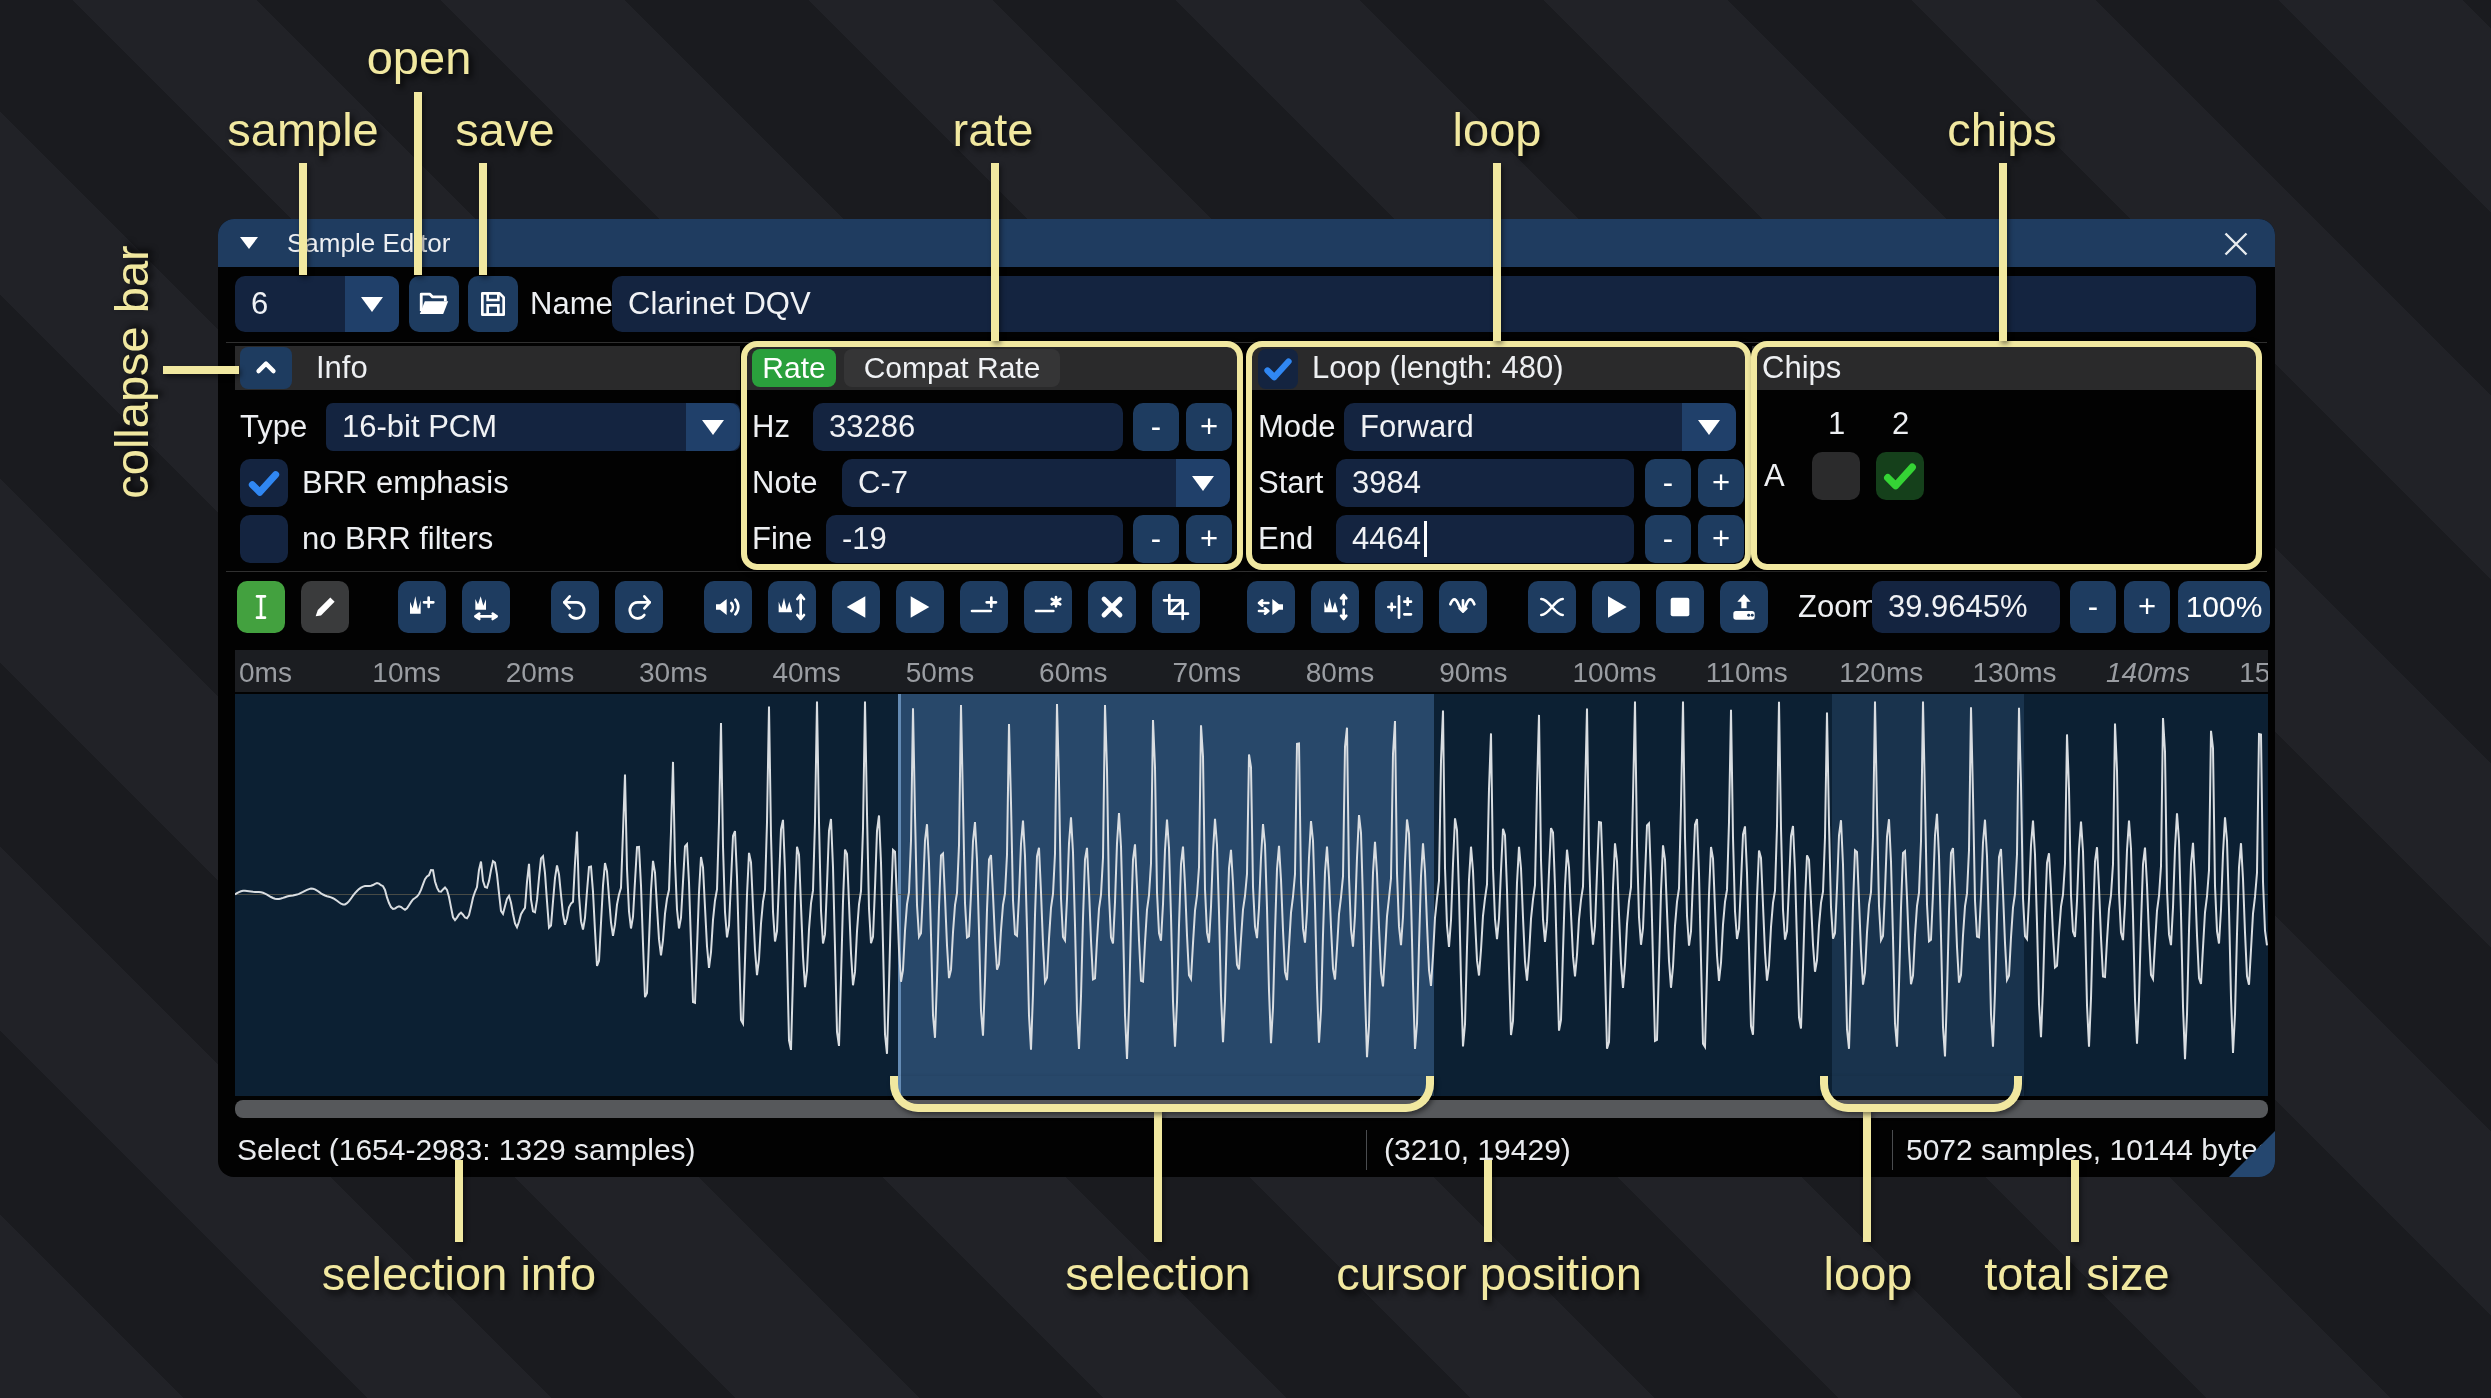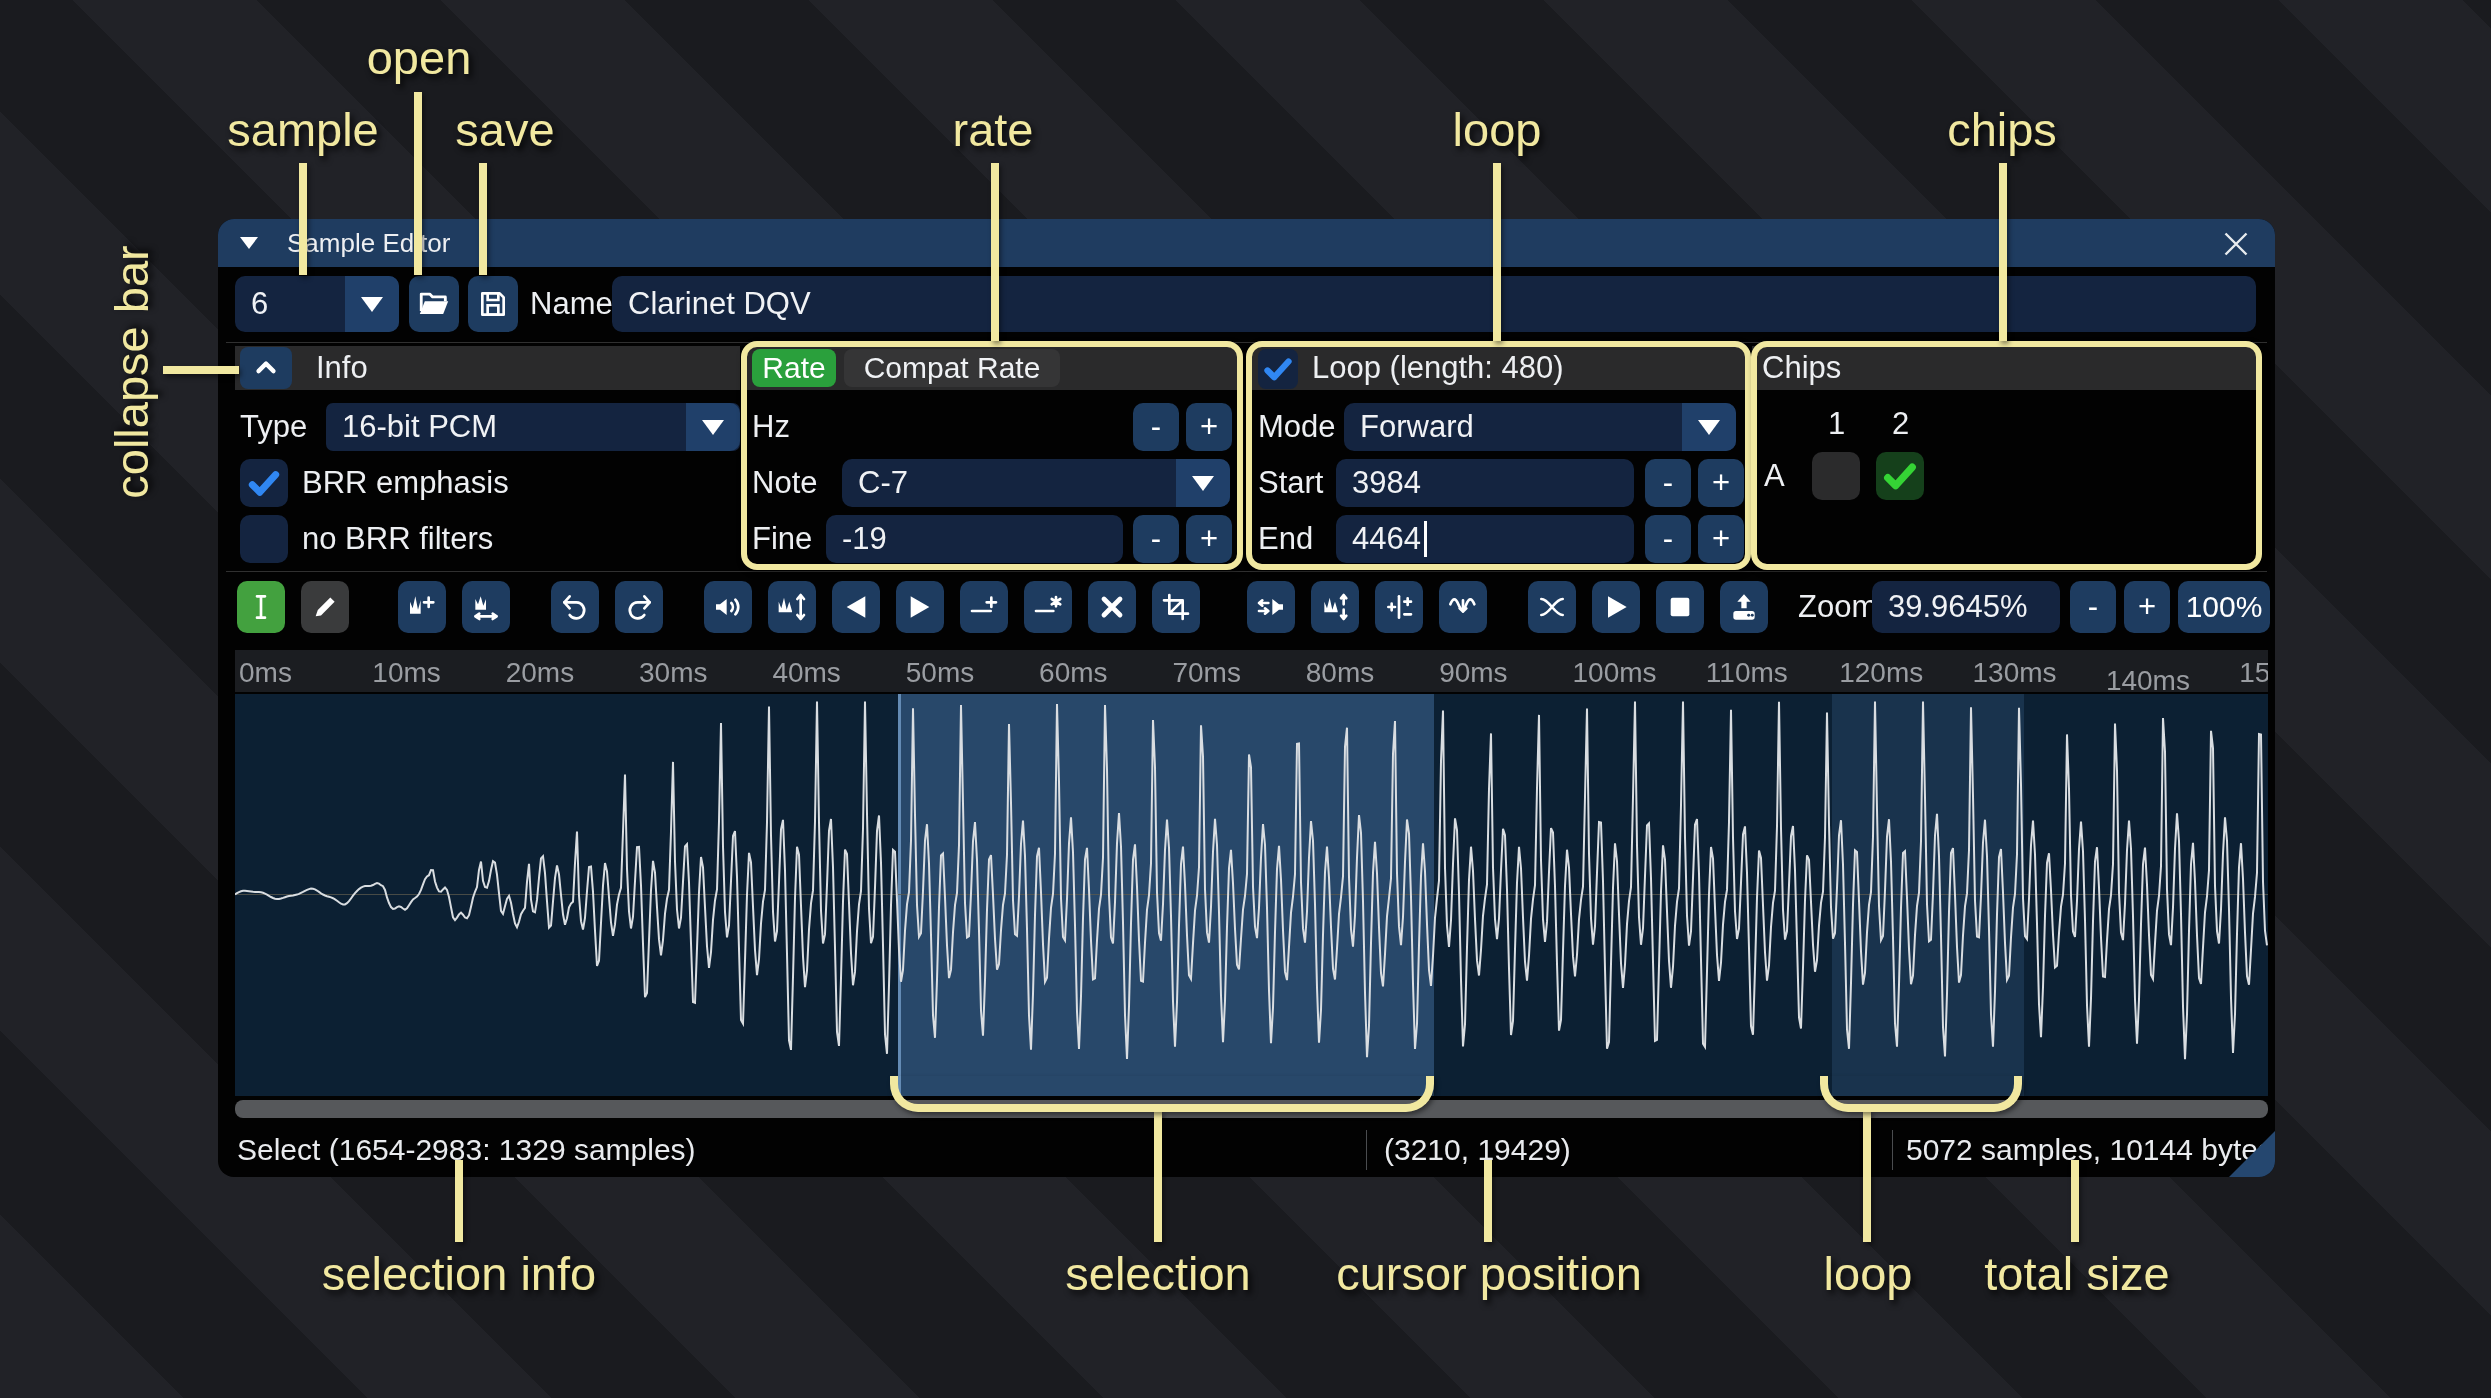--- a/index.html
+++ b/index.html
@@ -91,20 +91,23 @@
   <div class="abs txt" style="left:302px;top:515px;height:48px;">no BRR filters</div>
 
   <div class="abs hdr" style="left:746px;top:346px;width:492px;height:44px;"></div>
   <div class="abs" style="left:752px;top:349px;width:84px;height:38px;background:#2aa03c;border-radius:8px;display:flex;align-items:center;justify-content:center;font-size:30px;color:#fff;">
     <span>Rate</span>
   </div>
   <div class="abs" style="left:844px;top:349px;width:216px;height:38px;background:#353536;border-radius:8px;display:flex;align-items:center;justify-content:center;font-size:30px;color:#f0f2f5;">
     <span>Compat Rate</span>
   </div>
   <div class="abs txt" style="left:752px;top:403px;height:48px;">Hz</div>
+  <div class="abs field" style="left:813px;top:403px;width:310px;height:48px;">
+    <span>33286</span>
+  </div>
   <div class="abs btn" style="left:1133px;top:403px;width:46px;height:48px;">-</div>
   <div class="abs btn" style="left:1186px;top:403px;width:46px;height:48px;">+</div>
   <div class="abs txt" style="left:752px;top:459px;height:48px;">Note</div>
   <div class="abs field" style="left:842px;top:459px;width:388px;height:48px;">
     <span>C-7</span>
     <div class="combo-arrow">
         <div class="tri"></div>
       </div>
   </div>
   <div class="abs txt" style="left:752px;top:515px;height:48px;">Fine</div>
@@ -299,21 +302,21 @@
       <span class="tick" style="left: 537.4px; top: 7px;">40ms</span>
       <span class="tick" style="left: 670.75px; top: 7px;">50ms</span>
       <span class="tick" style="left: 804.1px; top: 7px; text-align: center;">60ms</span>
       <span class="tick" style="left: 937.45px; top: 7px;">70ms</span>
       <span class="tick" style="left: 1070.8px; top: 7px;">80ms</span>
       <span class="tick" style="left: 1204.15px; top: 7px;">90ms</span>
       <span class="tick" style="left: 1337.5px; top: 7px;">100ms</span>
       <span class="tick" style="left: 1470.85px; top: 7px;">110ms</span>
       <span class="tick" style="left: 1604.2px; top: 7px;">120ms</span>
       <span class="tick" style="left: 1737.55px; top: 7px;">130ms</span>
-      <span class="tick" style="left: 1870.9px; top: 15px;">140ms</span>
+      <span class="tick" style="left: 1870.9px; top: 7px; font-style: italic;">140ms</span>
       <span class="tick" style="left: 2004.25px; top: 7px;">150ms</span>
     </div>
 
   <div class="abs" id="wave-area" style="left:235px;top:694px;width:2033px;height:402px;background:#0c2033;overflow:hidden;">
     <div id="sel-overlay" style="position: absolute; top: 0px; height: 402px; background: rgba(96, 154, 218, 0.33); border-left: 3px solid rgba(150, 195, 240, 0.55); left: 662.973px; width: 532.703px;"></div>
     <div id="loop-overlay" style="position: absolute; top: 0px; height: 402px; background: rgba(96, 154, 218, 0.16); left: 1596.91px; width: 192.398px;"></div>
     <div style="position:absolute;left:0;top:200px;width:2033px;height:1px;background:#5c594e;opacity:.75;"></div>
     <svg id="wave-svg" width="2033" height="402" viewBox="0 0 2033 402" style="position:absolute;left:0;top:0;">
         <polyline points="0,200.5 2,199.2 4,198.1 6,197.3 8,196.8 10,196.7 12,196.9 14,197.2 16,197.5 18,197.8 20,197.9 22,198.0 24,198.1 26,198.3 28,198.8 30,199.6 32,200.6 34,201.8 36,203.0 38,204.0 40,204.7 42,205.0 44,204.9 46,204.5 48,203.9 50,203.2 52,202.5 54,202.0 56,201.7 58,201.4 60,201.0 62,200.6 64,199.9 66,198.9 68,197.9 70,196.8 72,195.9 74,195.1 76,194.6 78,194.8 80,195.4 82,196.5 84,197.9 86,199.3 88,200.5 90,201.5 92,202.2 94,202.8 96,203.4 98,204.2 100,205.4 102,206.8 104,208.3 106,209.7 108,210.4 110,210.4 112,209.2 114,207.2 116,204.5 118,201.7 120,199.2 122,197.0 124,195.1 126,193.6 128,192.6 130,192.1 132,192.1 134,192.1 136,191.7 138,191.0 140,189.8 142,189.1 144,189.6 146,191.2 148,192.2 150,195.9 152,203.4 154,209.0 156,213.1 158,214.9 160,214.5 162,213.1 164,212.4 166,213.0 168,214.5 170,215.8 172,214.4 174,211.3 176,208.1 178,205.4 180,204.0 182,202.5 184,200.0 186,195.9 188,190.3 190,185.2 192,182.4 194,181.2 196,176.0 198,176.2 200,187.5 202,193.6 204,197.4 206,197.7 208,195.4 210,193.5 212,195.9 214,203.0 216,213.3 218,223.3 220,226.1 222,223.6 224,220.4 226,218.6 228,220.7 230,223.5 232,224.3 234,221.2 236,212.7 238,203.7 240,197.8 242,193.1 244,176.0 246,167.5 248,186.9 250,193.0 252,193.7 254,187.1 256,176.0 258,167.2 260,168.6 262,180.7 264,199.2 266,216.8 268,219.8 270,212.3 272,204.8 274,201.8 276,208.8 278,220.0 280,229.5 282,233.3 284,227.8 286,220.2 288,216.7 290,213.8 292,187.8 294,169.9 296,205.7 298,217.3 300,218.3 302,205.9 304,184.0 306,164.4 308,162.3 310,179.2 312,207.4 314,233.6 316,231.5 318,207.5 320,184.1 322,171.4 324,180.4 326,200.8 328,220.3 330,230.7 332,224.2 334,213.3 336,209.6 338,207.8 340,169.1 342,137.5 344,201.7 346,227.2 348,235.6 350,223.8 352,197.2 354,173.0 356,172.5 358,197.8 360,236.8 362,271.9 364,266.8 366,229.0 368,191.6 370,169.1 372,177.3 374,203.2 376,228.5 378,241.9 380,230.4 382,210.6 384,200.4 386,193.8 388,137.8 390,80.5 392,174.6 394,217.3 396,234.5 398,222.6 400,187.2 402,153.2 404,152.9 406,191.6 408,250.0 410,303.2 412,298.9 414,246.8 416,196.3 418,166.8 420,178.5 422,213.3 424,245.4 426,261.3 428,246.1 430,219.7 432,204.8 434,195.8 436,137.6 438,67.9 440,167.6 442,215.5 444,234.5 446,223.7 448,187.9 450,152.3 452,150.1 454,188.6 456,249.2 458,308.1 460,308.8 462,254.4 464,198.2 466,163.0 468,173.4 470,213.4 472,252.3 474,274.0 476,258.1 478,225.8 480,206.5 482,195.5 484,127.4 486,28.9 488,152.6 490,217.9 492,243.3 494,231.5 496,187.2 498,142.0 500,137.1 502,183.0 504,255.0 506,325.9 508,329.5 510,266.5 512,200.7 514,158.9 516,168.3 518,212.6 520,256.0 522,281.1 524,265.1 526,229.5 528,207.7 530,196.0 532,128.4 534,12.4 536,141.4 538,217.7 540,247.5 542,237.1 544,188.3 546,135.4 548,125.9 550,176.5 552,260.0 554,346.3 556,355.9 558,283.0 560,204.2 562,152.7 564,160.7 566,211.9 568,262.6 570,293.1 572,276.6 574,235.5 576,209.4 578,196.4 580,127.4 582,7.5 584,128.2 586,216.8 588,249.5 590,240.4 592,190.9 594,136.8 596,125.0 598,173.4 600,253.9 602,338.0 604,351.9 606,284.0 608,207.4 610,155.6 612,160.1 614,208.9 616,259.2 618,291.3 620,277.9 622,237.3 624,210.3 626,197.2 628,134.7 630,7.5 632,119.8 634,214.7 636,249.3 638,242.8 640,193.6 642,137.1 644,121.5 646,168.9 648,251.3 650,340.1 652,359.8 654,291.5 656,211.2 658,155.9 660,157.7 662,206.3 664,256.0 666,287.8 668,275.8 670,236.7 672,210.3 674,198.2 676,146.8 678,14.3 680,120.7 682,210.9 684,242.8 686,239.3 688,197.0 690,146.7 692,130.2 694,169.7 696,241.3 698,321.2 700,343.8 702,285.8 704,213.3 706,161.5 708,159.5 710,203.4 712,251.2 714,284.1 716,275.9 718,238.3 720,211.2 722,198.8 724,151.3 726,10.9 728,109.7 730,209.0 732,243.5 734,242.1 736,199.6 738,147.3 740,128.1 742,166.3 744,237.3 746,316.6 748,341.6 750,286.4 752,215.8 754,165.4 756,161.1 758,200.9 760,244.8 762,275.7 764,270.0 766,236.3 768,211.0 770,199.5 772,160.7 774,30.0 776,108.7 778,206.2 780,240.3 782,241.8 784,202.2 786,149.7 788,126.5 790,162.1 792,235.0 794,321.5 796,355.6 798,299.9 800,221.3 802,162.3 804,153.7 806,198.2 808,250.1 810,287.9 812,283.8 814,244.6 816,213.8 818,200.0 820,159.7 822,10.0 824,87.8 826,204.2 828,243.0 830,246.4 832,205.0 834,149.4 836,123.4 838,158.2 840,231.2 842,317.8 844,355.0 846,302.2 848,224.4 850,165.3 852,153.8 854,195.7 856,246.6 858,285.3 860,284.3 862,246.5 864,214.9 866,200.6 868,163.8 870,11.0 872,75.4 874,201.3 876,243.3 878,249.4 880,208.1 882,149.4 884,119.0 886,152.7 888,228.6 890,320.9 892,365.0 894,312.5 896,229.6 898,165.6 900,150.4 902,192.7 904,246.0 906,286.8 908,287.5 910,248.8 912,215.8 914,201.1 916,169.4 918,26.0 920,73.4 922,198.3 924,239.1 926,246.8 928,210.1 930,155.9 932,125.5 934,153.8 936,222.3 938,307.6 940,352.8 942,308.2 944,231.1 946,170.1 948,152.6 950,190.6 952,241.2 954,281.3 956,284.9 958,249.4 960,216.6 962,201.7 964,173.2 966,31.3 968,62.8 970,195.1 972,238.4 974,248.6 976,212.9 978,157.7 980,124.9 982,151.0 984,218.2 986,301.7 988,348.1 990,307.0 992,232.8 994,174.4 996,155.9 998,189.2 1000,234.8 1002,270.8 1004,275.4 1006,244.8 1008,215.5 1010,202.0 1012,179.9 1014,60.5 1016,73.3 1018,192.7 1020,232.7 1022,244.1 1024,214.0 1026,163.5 1028,130.0 1030,150.9 1032,213.9 1034,296.7 1036,349.2 1038,313.6 1040,238.0 1042,175.1 1044,151.8 1046,185.6 1048,236.2 1050,277.9 1052,286.1 1054,252.9 1056,218.7 1058,202.7 1060,180.2 1062,49.8 1064,49.4 1066,188.2 1068,234.4 1070,248.6 1072,217.5 1074,163.8 1076,127.1 1078,146.7 1080,210.4 1082,293.6 1084,348.6 1086,316.0 1088,240.9 1090,178.1 1092,152.6 1094,183.6 1096,233.0 1098,274.7 1100,285.5 1102,254.5 1104,220.0 1106,203.3 1108,182.4 1110,52.8 1112,33.7 1114,183.2 1116,235.2 1118,252.7 1120,221.5 1122,163.5 1124,121.0 1126,138.9 1128,207.2 1130,298.7 1132,363.3 1134,331.9 1136,249.2 1138,178.6 1140,147.7 1142,179.4 1144,233.3 1146,279.1 1148,292.4 1150,260.1 1152,222.4 1154,204.0 1156,184.4 1158,59.8 1160,27.0 1162,179.2 1164,232.4 1166,251.1 1168,223.0 1170,167.9 1172,125.5 1174,139.5 1176,203.0 1178,289.7 1180,355.0 1182,329.8 1184,251.2 1186,182.1 1188,149.3 1190,177.4 1192,230.1 1194,276.0 1196,291.9 1198,261.8 1200,223.8 1202,204.6 1204,186.6 1206,67.1 1208,16.6 1210,173.8 1212,231.6 1214,253.0 1216,226.2 1218,169.7 1220,124.4 1222,136.0 1224,199.1 1226,285.6 1228,352.4 1230,330.3 1232,253.3 1234,185.8 1236,152.7 1238,177.0 1240,225.1 1242,266.4 1244,281.5 1246,255.8 1248,221.8 1250,204.5 1252,190.3 1254,95.1 1256,39.4 1258,173.5 1260,225.2 1262,245.2 1264,224.6 1266,176.4 1268,134.8 1270,141.2 1272,195.8 1274,274.5 1276,341.0 1278,327.0 1280,255.4 1282,188.7 1284,152.9 1286,174.3 1288,223.5 1290,267.7 1292,286.7 1294,261.6 1296,224.9 1298,205.4 1300,191.1 1302,94.3 1304,20.9 1306,166.2 1308,225.2 1310,247.9 1312,227.9 1314,178.0 1316,134.1 1318,138.4 1320,192.3 1322,269.8 1324,336.6 1326,326.0 1328,256.9 1330,192.0 1332,155.7 1334,173.6 1336,219.9 1338,262.4 1340,282.5 1342,260.8 1344,225.4 1346,205.9 1348,192.6 1350,102.7 1352,14.4 1354,159.6 1356,224.4 1358,250.6 1360,232.2 1362,178.8 1364,128.1 1366,128.6 1368,187.3 1370,275.1 1372,354.8 1374,348.1 1376,269.9 1378,193.8 1380,149.4 1382,167.2 1384,220.2 1386,269.3 1388,293.9 1390,270.6 1392,230.1 1394,207.2 1396,193.2 1398,103.6 1400,7.5 1402,151.4 1404,223.1 1406,250.8 1408,234.2 1410,182.0 1412,131.5 1414,129.4 1416,184.2 1418,267.8 1420,346.9 1422,345.9 1424,271.9 1426,197.2 1428,151.3 1430,165.5 1432,217.4 1434,267.0 1436,293.8 1438,272.7 1440,231.8 1442,207.9 1444,194.4 1446,111.2 1448,7.5 1450,143.6 1452,221.6 1454,251.7 1456,237.3 1458,184.4 1460,130.7 1462,125.1 1464,179.8 1466,265.7 1468,349.7 1470,352.9 1472,277.4 1474,200.4 1476,153.0 1478,164.5 1480,214.1 1482,261.0 1484,286.8 1486,268.6 1488,230.6 1490,207.9 1492,195.9 1494,128.1 1496,15.8 1498,143.8 1500,217.2 1502,245.0 1504,234.6 1506,188.9 1508,140.5 1510,132.4 1512,178.9 1514,254.5 1516,332.0 1518,340.7 1520,275.1 1522,203.6 1524,156.5 1526,164.0 1528,211.2 1530,258.3 1532,286.7 1534,271.3 1536,233.0 1538,208.8 1540,196.7 1542,132.3 1544,7.7 1546,134.5 1548,215.7 1550,245.6 1552,237.0 1554,191.4 1556,142.2 1558,132.0 1560,176.2 1562,248.7 1564,323.3 1566,334.5 1568,273.7 1570,206.2 1572,161.4 1574,165.7 1576,207.9 1578,250.8 1580,277.8 1582,266.1 1584,231.6 1586,208.8 1588,197.7 1590,143.1 1592,18.5 1594,130.0 1596,213.3 1598,244.6 1600,239.0 1602,193.9 1604,141.3 1606,126.2 1608,170.8 1610,249.4 1612,335.3 1614,354.8 1616,288.9 1618,210.6 1620,156.3 1622,157.9 1624,206.6 1626,257.4 1628,290.6 1630,278.8 1632,238.4 1634,210.9 1636,198.1 1638,142.8 1640,7.5 1642,115.7 1644,211.9 1646,246.1 1648,242.0 1650,196.5 1652,142.6 1654,125.2 1656,167.7 1658,244.3 1660,329.2 1662,352.6 1664,290.7 1666,213.8 1668,158.9 1670,157.1 1672,203.8 1674,254.9 1676,290.3 1678,281.6 1680,241.1 1682,212.0 1684,198.7 1686,147.3 1688,7.5 1690,103.5 1692,210.0 1694,247.3 1696,245.7 1698,199.2 1700,141.5 1702,119.9 1704,162.4 1706,242.3 1708,333.1 1710,362.5 1712,299.6 1714,218.0 1716,159.0 1718,154.1 1720,201.2 1722,253.0 1724,288.6 1726,281.1 1728,241.5 1730,212.4 1732,199.4 1734,156.0 1736,13.3 1738,101.9 1740,206.8 1742,242.6 1744,243.4 1746,202.0 1748,148.5 1750,125.7 1752,162.3 1754,235.1 1756,320.3 1758,352.8 1760,297.5 1762,220.5 1764,163.1 1766,155.1 1768,198.5 1770,248.9 1772,285.8 1774,281.7 1776,243.4 1778,213.5 1780,200.0 1782,160.3 1784,13.8 1786,91.1 1788,204.3 1790,242.1 1792,245.0 1794,204.7 1796,151.1 1798,126.6 1800,160.5 1802,229.7 1804,310.3 1806,343.3 1808,293.3 1810,221.8 1812,168.8 1814,159.2 1816,196.5 1818,240.7 1820,273.5 1822,271.8 1824,239.3 1826,212.6 1828,200.6 1830,169.5 1832,40.4 1834,95.0 1836,201.5 1838,237.5 1840,243.0 1842,206.9 1844,155.0 1846,127.5 1848,157.5 1850,226.3 1852,311.3 1854,352.6 1856,304.4 1858,227.4 1860,167.5 1862,153.2 1864,193.4 1866,243.8 1868,282.4 1870,283.0 1872,246.6 1874,215.2 1876,201.1 1878,170.0 1880,29.5 1882,76.7 1884,198.6 1886,238.6 1888,246.1 1890,209.7 1892,156.3 1894,126.6 1896,154.7 1898,222.2 1900,305.8 1902,349.7 1904,305.6 1906,230.2 1908,170.4 1910,153.5 1912,190.9 1914,241.0 1916,281.0 1918,284.9 1920,249.6 1922,216.8 1924,201.7 1926,172.1 1928,24.1 1930,57.9 1932,195.1 1934,240.4 1936,251.1 1938,213.4 1940,154.6 1942,119.2 1944,147.0 1946,220.1 1948,312.5 1950,365.1 1952,320.2 1954,236.9 1956,170.2 1958,148.8 1960,187.5 1962,241.2 1964,284.1 1966,289.9 1968,253.4 1970,218.3 1972,202.3 1974,176.2 1976,36.8 1978,54.3 1980,191.9 1982,237.1 1984,249.5 1986,215.3 1988,159.5 1990,123.3 1992,146.8 1994,215.2 1996,303.8 1998,358.9 2000,320.2 2002,239.7 2004,173.4 2006,149.2 2008,185.0 2010,238.4 2012,282.2 2014,290.7 2016,255.7 2018,219.7 2020,202.9 2022,178.8 2024,40.0 2026,40.6 2028,187.8 2030,236.7 2032,251.4" fill="none" stroke="#d9dde1" stroke-width="2"></polyline>
       </svg>

